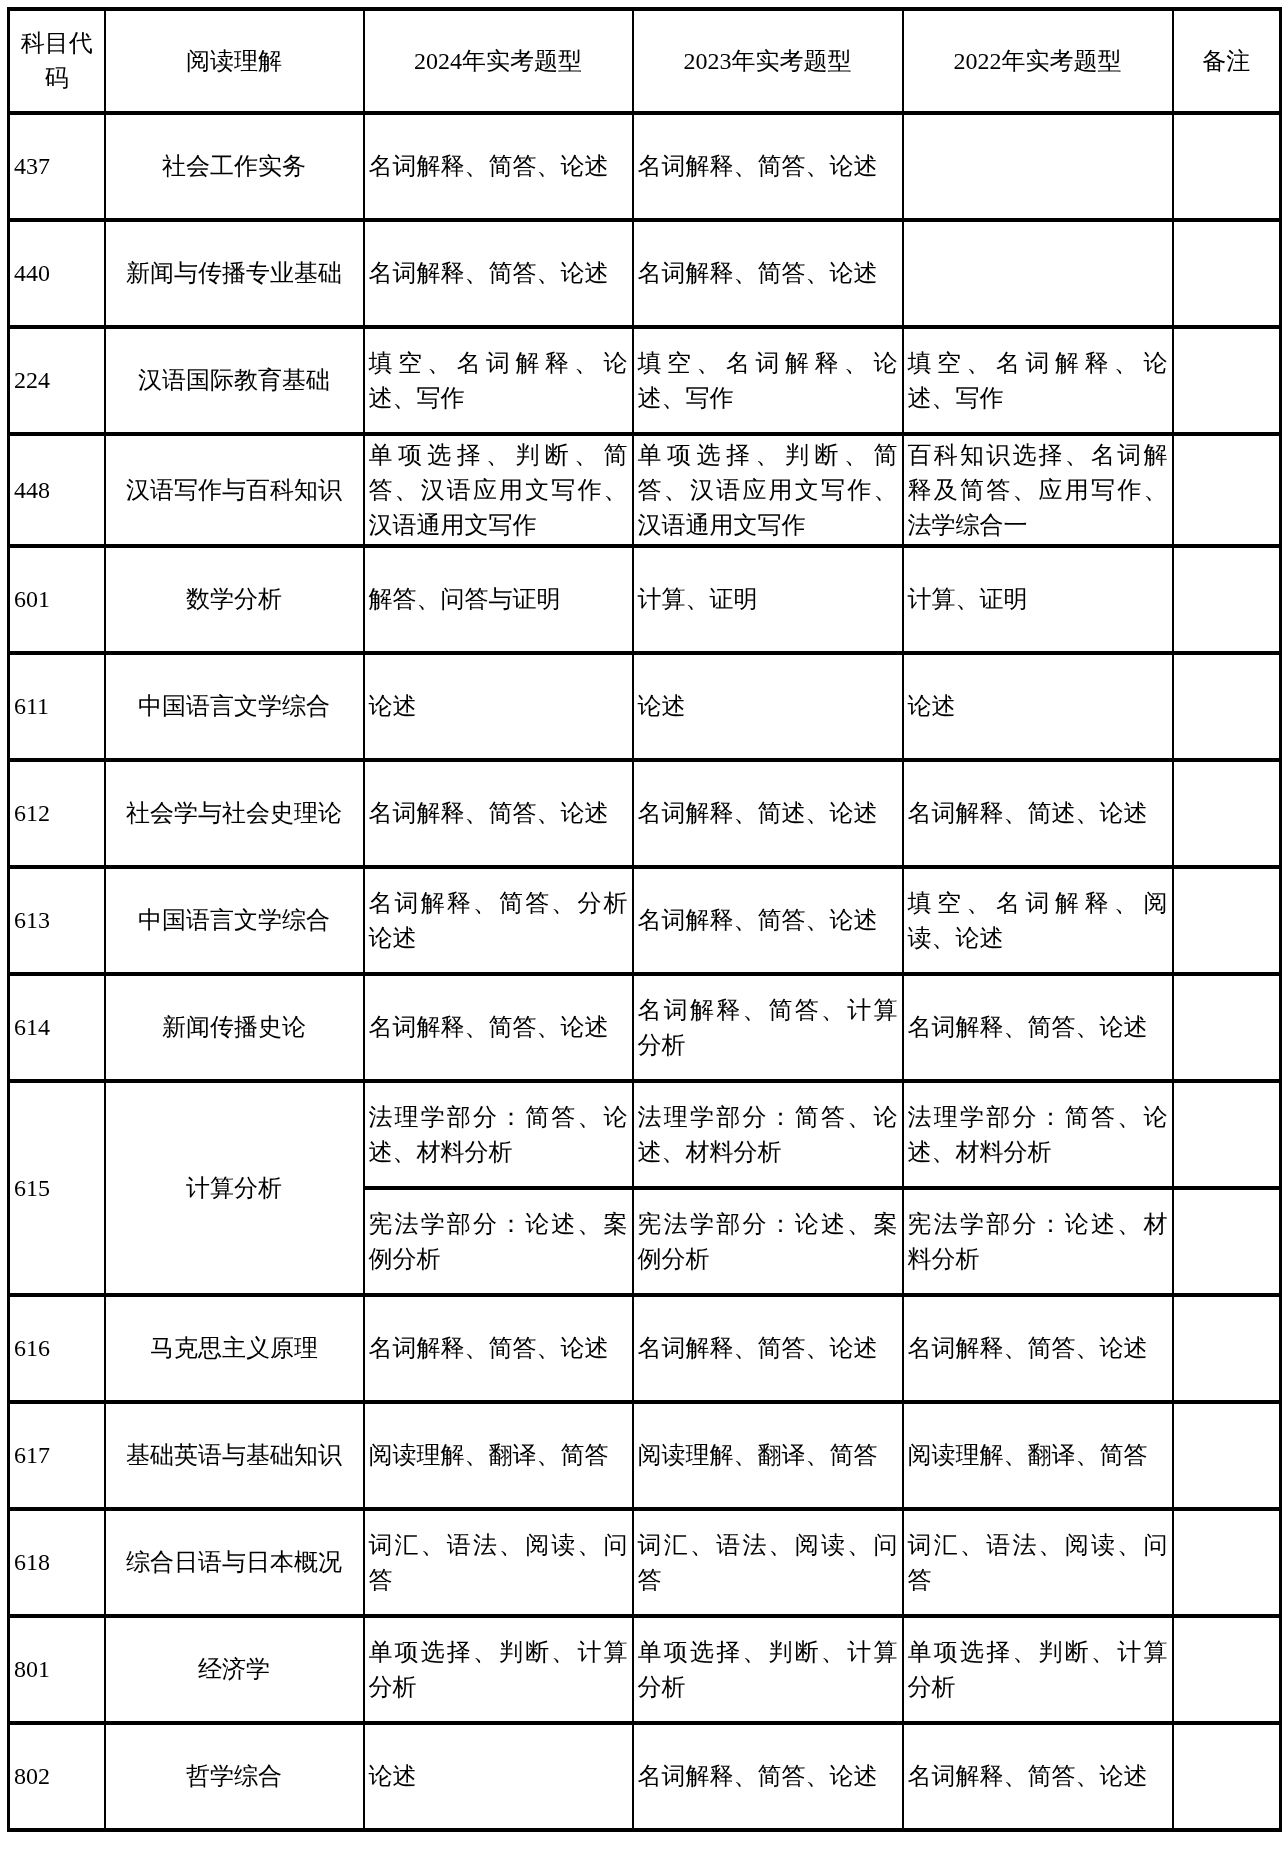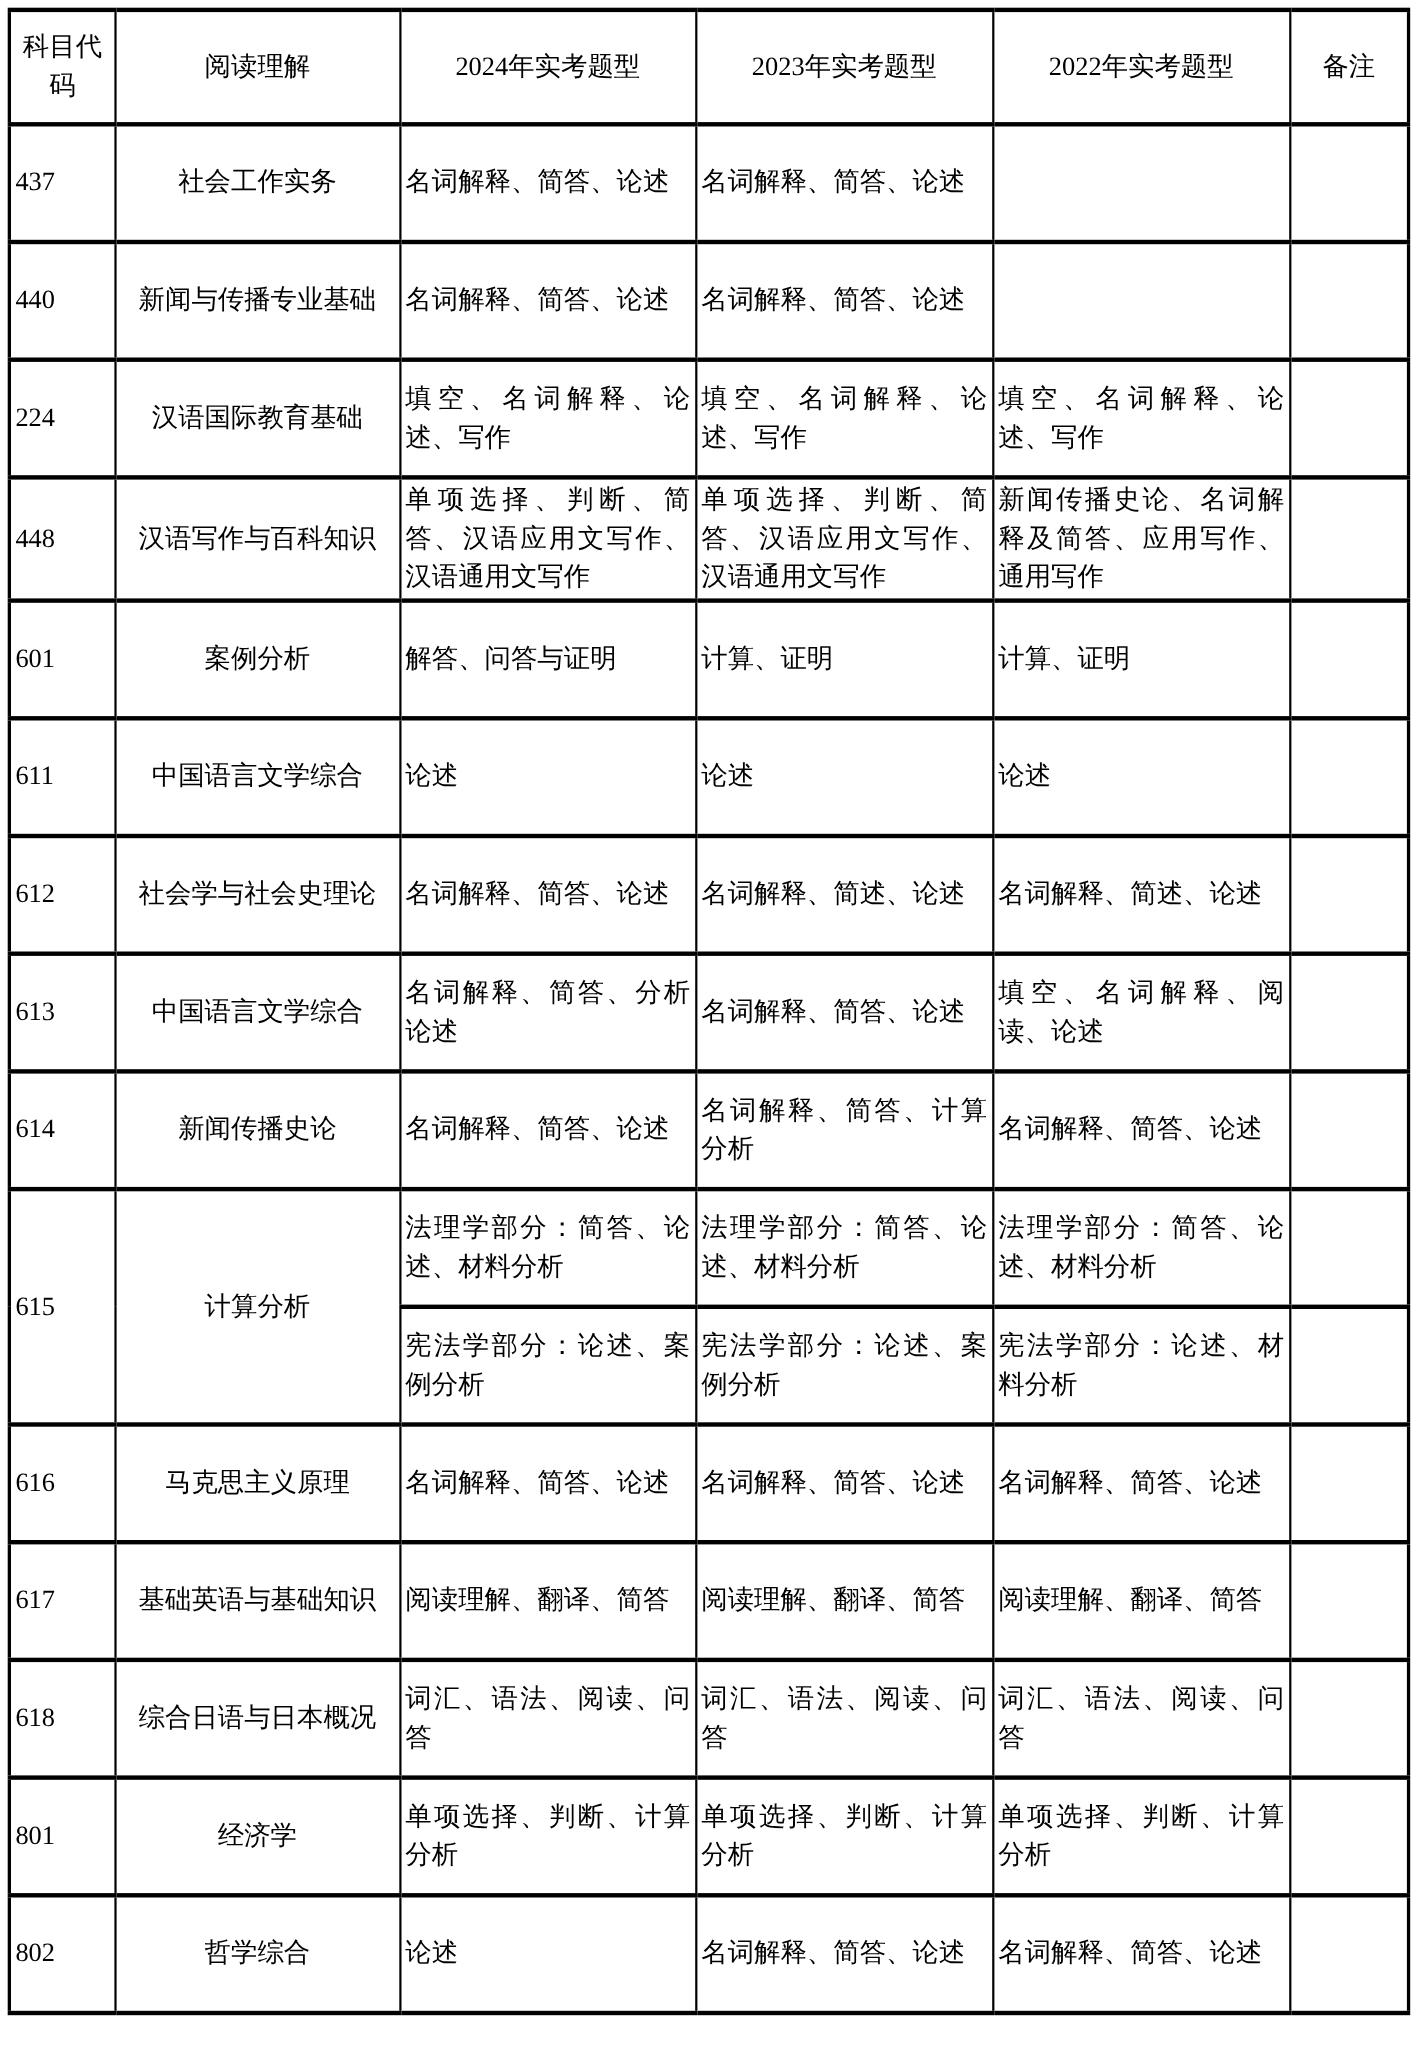--- a/index.html
+++ b/index.html
@@ -94,26 +94,26 @@
           <td class="c-type">填空、名词解释、论述、写作</td>
           <td class="c-type">填空、名词解释、论述、写作</td>
           <td class="c-type">填空、名词解释、论述、写作</td>
           <td class="c-note"></td>
         </tr>
         <tr>
           <td class="c-code">448</td>
           <td class="c-name">汉语写作与百科知识</td>
           <td class="c-type">单项选择、判断、简答、汉语应用文写作、汉语通用文写作</td>
           <td class="c-type">单项选择、判断、简答、汉语应用文写作、汉语通用文写作</td>
-          <td class="c-type">新闻传播史论、名词解释及简答、应用写作、通用写作</td>
+          <td class="c-type">百科知识选择、名词解释及简答、应用写作、法学综合一</td>
           <td class="c-note"></td>
         </tr>
         <tr>
           <td class="c-code">601</td>
-          <td class="c-name">案例分析</td>
+          <td class="c-name">数学分析</td>
           <td class="c-type">解答、问答与证明</td>
           <td class="c-type">计算、证明</td>
           <td class="c-type">计算、证明</td>
           <td class="c-note"></td>
         </tr>
         <tr>
           <td class="c-code">611</td>
           <td class="c-name">中国语言文学综合</td>
           <td class="c-type">论述</td>
           <td class="c-type">论述</td>

